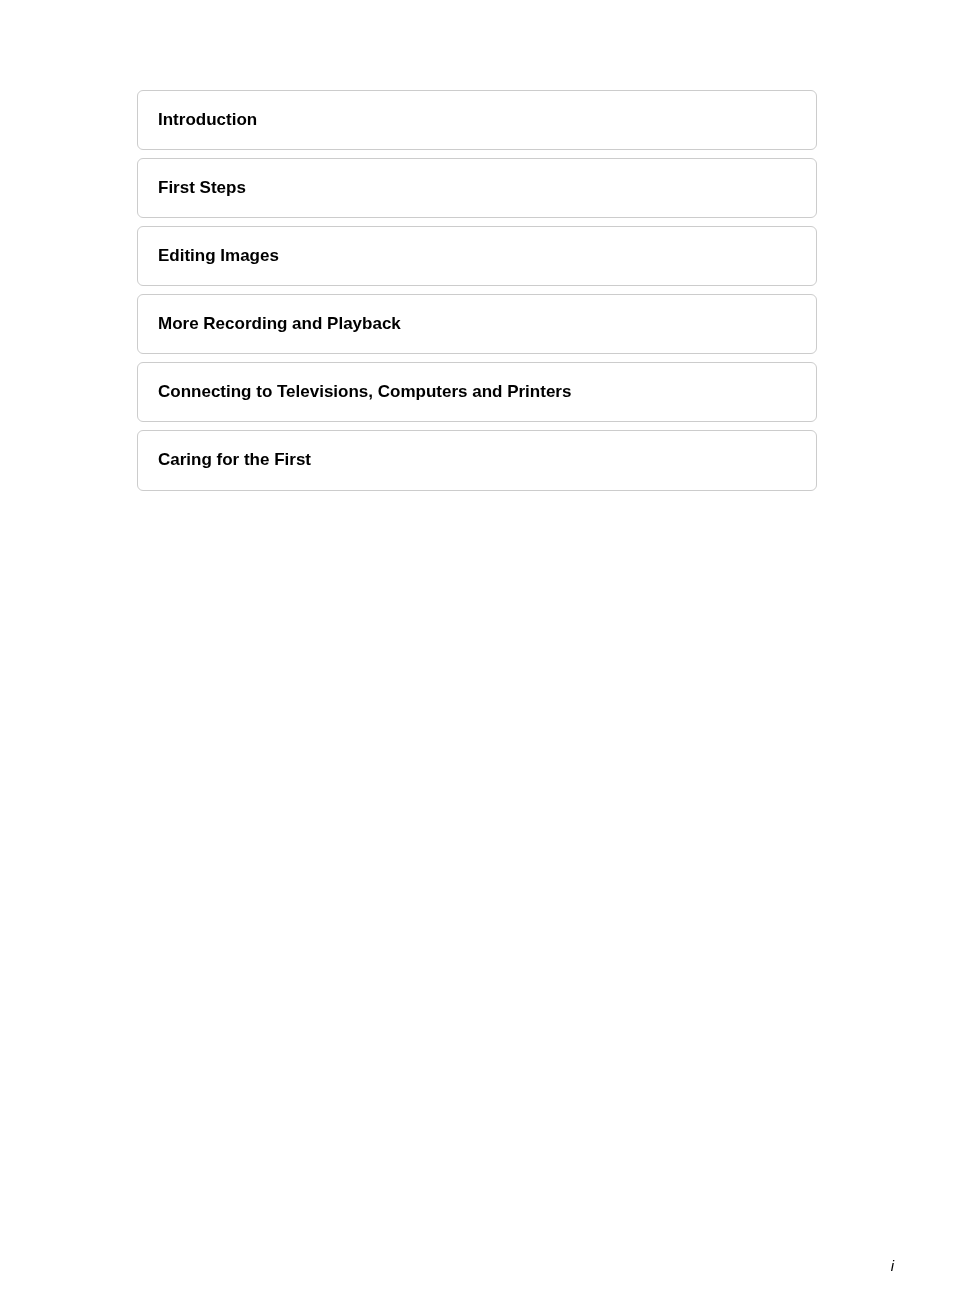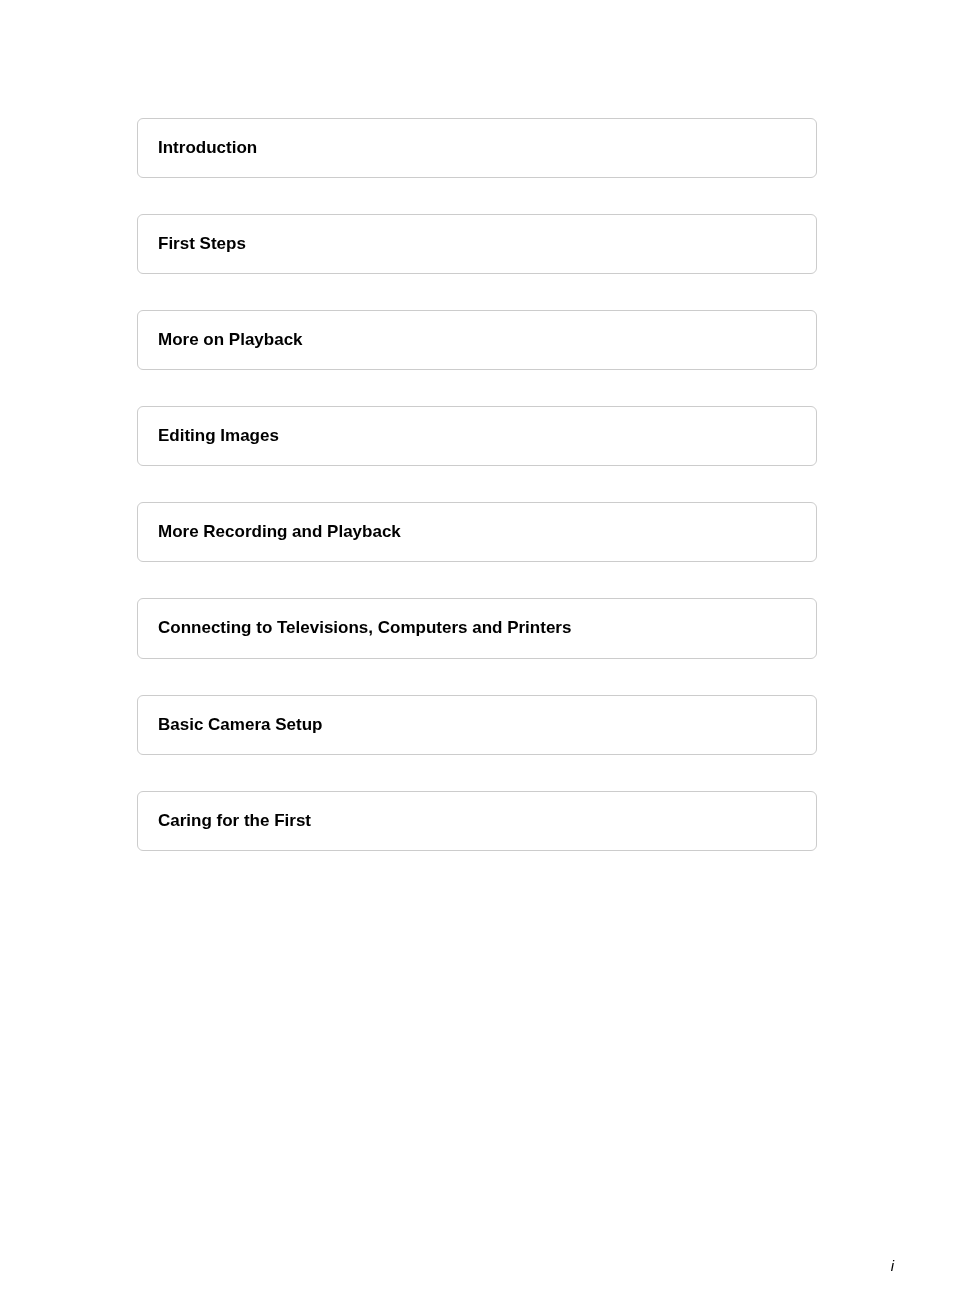--- a/index.html
+++ b/index.html
@@ -31,21 +31,20 @@
     }
 
     .toc-item {
       display: flex;
       align-items: flex-start;
       margin-bottom: 8px;
       border: 1.5px solid #cccccc;
       border-radius: 6px;
       overflow: hidden;
       background: #ffffff;
-      margin-top: 28px;
     }
 
     .toc-item-label {
       flex: 1;
       padding: 18px 20px;
       font-size: 17px;
       font-weight: bold;
       color: #000000;
       display: flex;
       align-items: center;
@@ -88,44 +87,36 @@
       <div class="toc-item-tab"></div>
     </div>
 
     <div class="toc-item">
       <span class="toc-item-label">First Steps</span>
       <div class="toc-item-tab"></div>
     </div>
 
 
 
-    <div class="toc-item">
-      <span class="toc-item-label">More on Playback</span>
-      <div class="toc-item-tab"></div>
-    </div>
 
     <div class="toc-item">
       <span class="toc-item-label">Editing Images</span>
       <div class="toc-item-tab"></div>
     </div>
 
     <div class="toc-item">
       <span class="toc-item-label">More Recording and Playback</span>
       <div class="toc-item-tab"></div>
     </div>
 
     <div class="toc-item">
       <span class="toc-item-label">Connecting to Televisions, Computers and Printers</span>
       <div class="toc-item-tab"></div>
     </div>
 
-    <div class="toc-item">
-      <span class="toc-item-label">Basic Camera Setup</span>
-      <div class="toc-item-tab"></div>
-    </div>
 
     <div class="toc-item">
       <span class="toc-item-label">Caring for the First</span>
       <div class="toc-item-tab"></div>
     </div>
 
 
   </div>
 </div>
 

